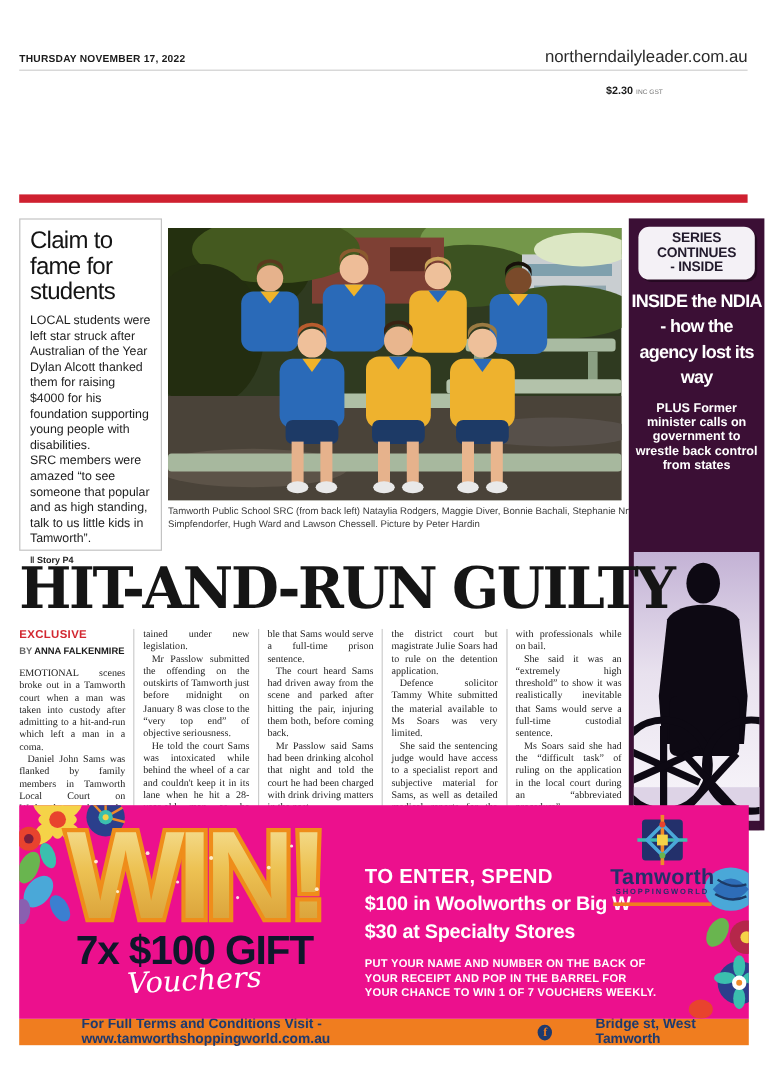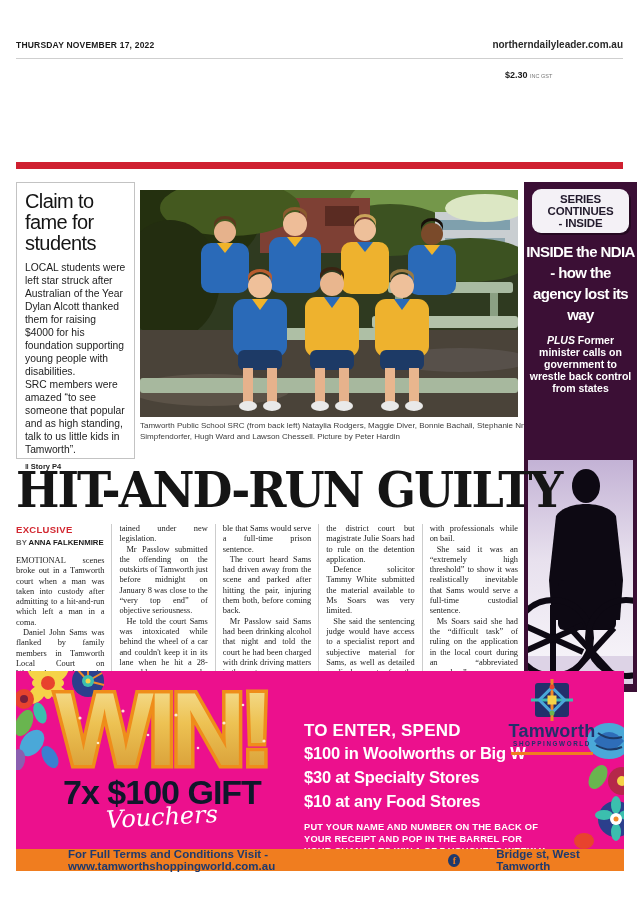--- a/index.html
+++ b/index.html
@@ -3,21 +3,21 @@
 <meta charset="utf-8">
 <style>
   * { margin:0; padding:0; box-sizing:border-box; }
   html,body { background:#fff; }
   body { font-family:"Liberation Sans", sans-serif; }
   .page { position:relative; width:639px; height:908px; background:#ffffff; overflow:hidden;margin-top:12px; }
 
   
   .topbar { position:absolute; top:27px; left:16px; right:16px; display:flex; justify-content:space-between; align-items:baseline; }
   .topbar .date { font-size:8.5px; font-weight:bold; color:#1a1a1a; letter-spacing:0.2px; }
-  .topbar .site { font-size:10px; font-weight:700; color:#2a2a2a; }
+  .topbar .site { font-size:14px; font-weight:400; color:#2a2a2a; }
   .topbar-rule { position:absolute; top:46px; left:16px; right:16px; height:1px; background:#cfcfcf; }
 
   
   .masthead { position:absolute; top:44px; left:100px; color:#141414; font-family:"Liberation Serif", serif; }
   .mast-top { font-size:28px; font-weight:bold; letter-spacing:1px; line-height:32px; }
   .mast-main { font-size:80px; font-weight:bold; letter-spacing:4px; line-height:68px; margin-top:4px; }
   .mast-main .reg { font-size:16px; vertical-align:38px; letter-spacing:0; }
   .price { position:absolute; top:58px; left:505px; font-size:9px; font-weight:bold; color:#1a1a1a; }
   .price .inc { font-size:5.5px; font-weight:normal; color:#777; }
   .red-bar { position:absolute; top:150px; left:16px; right:16px; height:7px; background:#cf2030; }
@@ -32,21 +32,21 @@
   .main-photo { position:absolute; top:178px; left:140px; width:447px; }
   .main-photo svg { display:block; }
   .caption { margin-top:4px; font-size:8px; line-height:10.5px; color:#3c3c3c; }
 
   
   .promo { position:absolute; top:170px; left:524px; width:113px; height:510px; background:#3b0f35; text-align:center; overflow:hidden; }
   .promo .badge { margin:7px auto 0 auto; width:97px; background:#f4f1f6; border-radius:9px; padding:4px 2px; box-shadow:2px 2px 0 rgba(0,0,0,0.35); }
   .promo .badge div { font-size:11.5px; font-weight:900; color:#221a2c; line-height:12px; letter-spacing:-0.2px; }
   .promo .ndia-title { margin:8px 2px 0 2px; color:#ffffff; font-size:15px; font-weight:900; line-height:21px; letter-spacing:-0.6px; }
   .promo .plus { margin:9px 4px 0 4px; color:#ffffff; font-size:10.5px; font-weight:bold; line-height:12px; }
-  .promo .plus strong { font-weight:900;font-style:italic; }
+  .promo .plus strong { font-weight:900; }
   .promo .wheel-img { position:absolute; left:4px; bottom:0; width:105px; height:232px; }
 
   
   .main-story { position:absolute; top:452px; left:16px; width:502px; }
   .main-story h1 { font-family:"DejaVu Serif", serif; font-size:46px; font-weight:bold; letter-spacing:-2px; color:#151515; line-height:50px; transform:scaleY(1.04); transform-origin:top left; white-space:nowrap; }
   .cols { display:flex; margin-top:10px; height:174px; overflow:hidden; }
   .col { flex:1 1 0; padding:0 7px 0 7px; }
   .col:first-child { padding-left:0; }
   .col:last-child { padding-right:0; }
   .col + .col { border-left:1px solid #cccccc; }
@@ -369,21 +369,20 @@
           </g>
         </svg>
         <div class="prize-line">7x $100 GIFT</div>
         <div class="vouchers">Vouchers</div>
       </div>
 
       <div class="enter-block">
         <div class="enter-heading">TO ENTER, SPEND</div>
         <div class="enter-line">$100 in Woolworths or Big W</div>
         <div class="enter-line">$30 at Specialty Stores</div>
-        <div class="enter-line">$10 at any Food Stores</div>
         <div class="enter-note">PUT YOUR NAME AND NUMBER ON THE BACK OF YOUR RECEIPT AND POP IN THE BARREL FOR YOUR CHANCE TO WIN 1 OF 7 VOUCHERS WEEKLY.</div>
       </div>
 
       <div class="logo-block">
         <svg class="logo-icon" width="42" height="42" viewBox="0 0 42 42">
           <rect x="4" y="4" width="34" height="34" rx="3" fill="#23306b"></rect>
           <line x1="21" y1="0" x2="21" y2="42" stroke="#f08a2a" stroke-width="3"></line>
           <line x1="0" y1="21" x2="42" y2="21" stroke="#3bbfae" stroke-width="3"></line>
           <rect x="12" y="12" width="18" height="18" fill="none" stroke="#4aa8d8" stroke-width="3" transform="rotate(45 21 21)"></rect>
           <rect x="16.5" y="16.5" width="9" height="9" fill="#f5d348"></rect>

